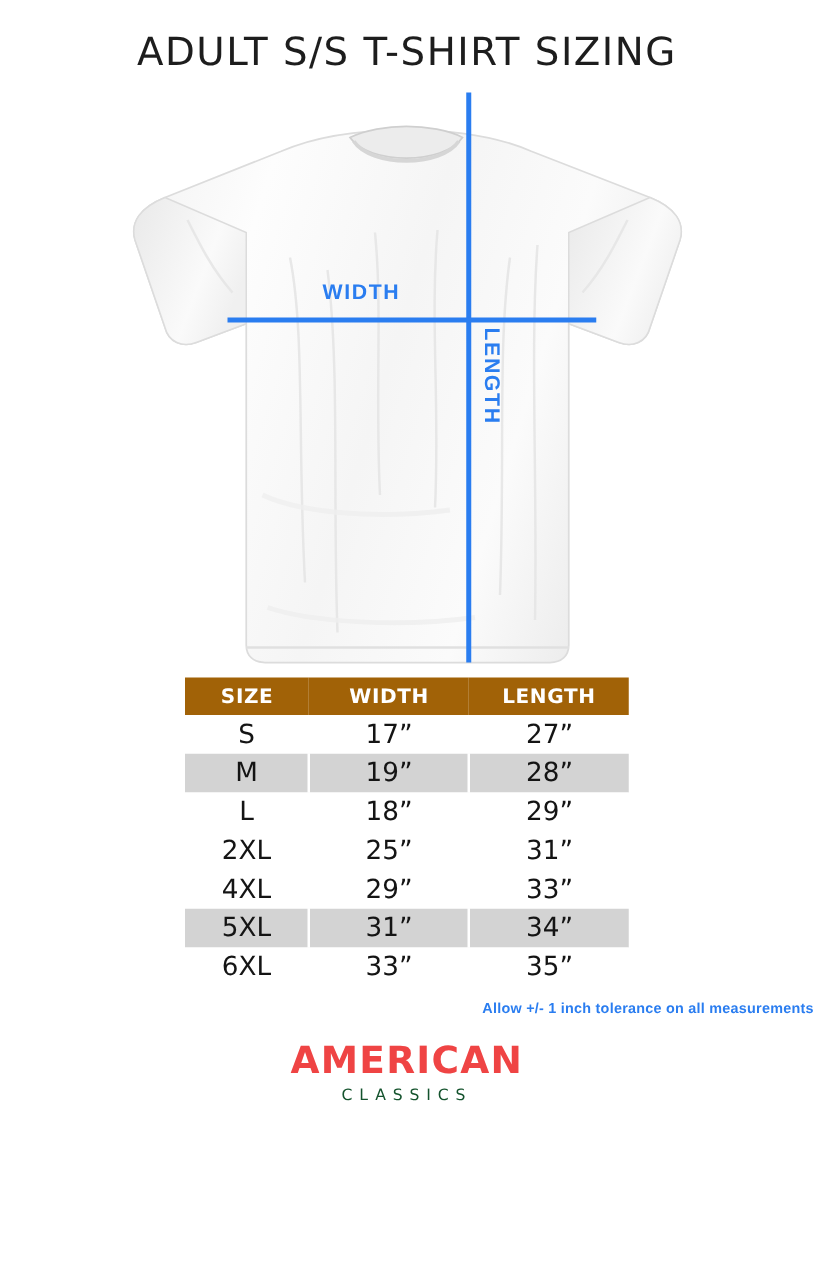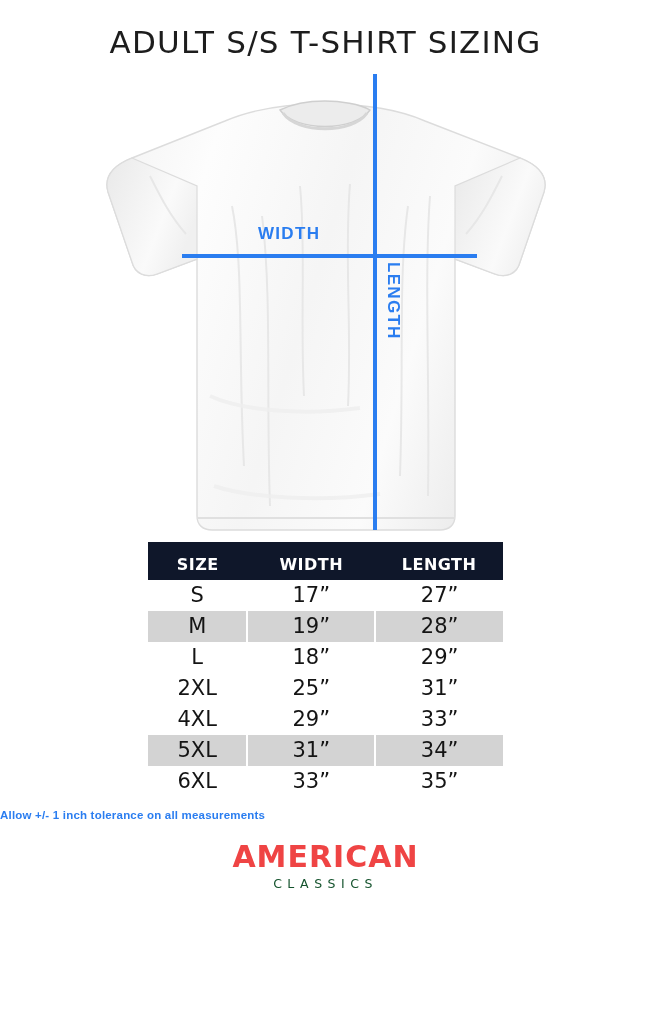--- a/index.html
+++ b/index.html
@@ -89,45 +89,45 @@
   .table-wrap {
     width: 355px;
     margin: 6px auto 0 auto;
   }
   table.size-table {
     width: 100%;
     border-collapse: collapse;
     font-family: "DejaVu Sans", sans-serif;
   }
   table.size-table th {
-    background: #0f172a;
+    background: #a16207;
     color: #ffffff;
     font-size: 16px;
     font-weight: bold;
     letter-spacing: 0.5px;
-    padding: 13px 0 6px 0;
+    padding: 5px 0 6px 0;
     text-align: center;
   }
   table.size-table th.col-size { width: 28%; }
   table.size-table th.col-width { width: 36%; }
   table.size-table th.col-length { width: 36%; }
   table.size-table td {
     font-size: 21px;
     text-align: center;
     padding: 3px 0 4px 0;
     color: #141414;
     border-right: 2px solid #ffffff;
     font-weight: 400;
   }
   table.size-table td:last-child { border-right: none; }
   table.size-table tr.odd td { background: #ffffff; }
   table.size-table tr.even td { background: #d3d3d3; }
 
   .tolerance {
-    text-align: left;
+    text-align: right;
     color: #2a7df0;
     font-size: 11.5px;
     font-weight: bold;
     margin-top: 12px;
     letter-spacing: 0.2px;
   }
 
   
   .brand {
     text-align: center;

